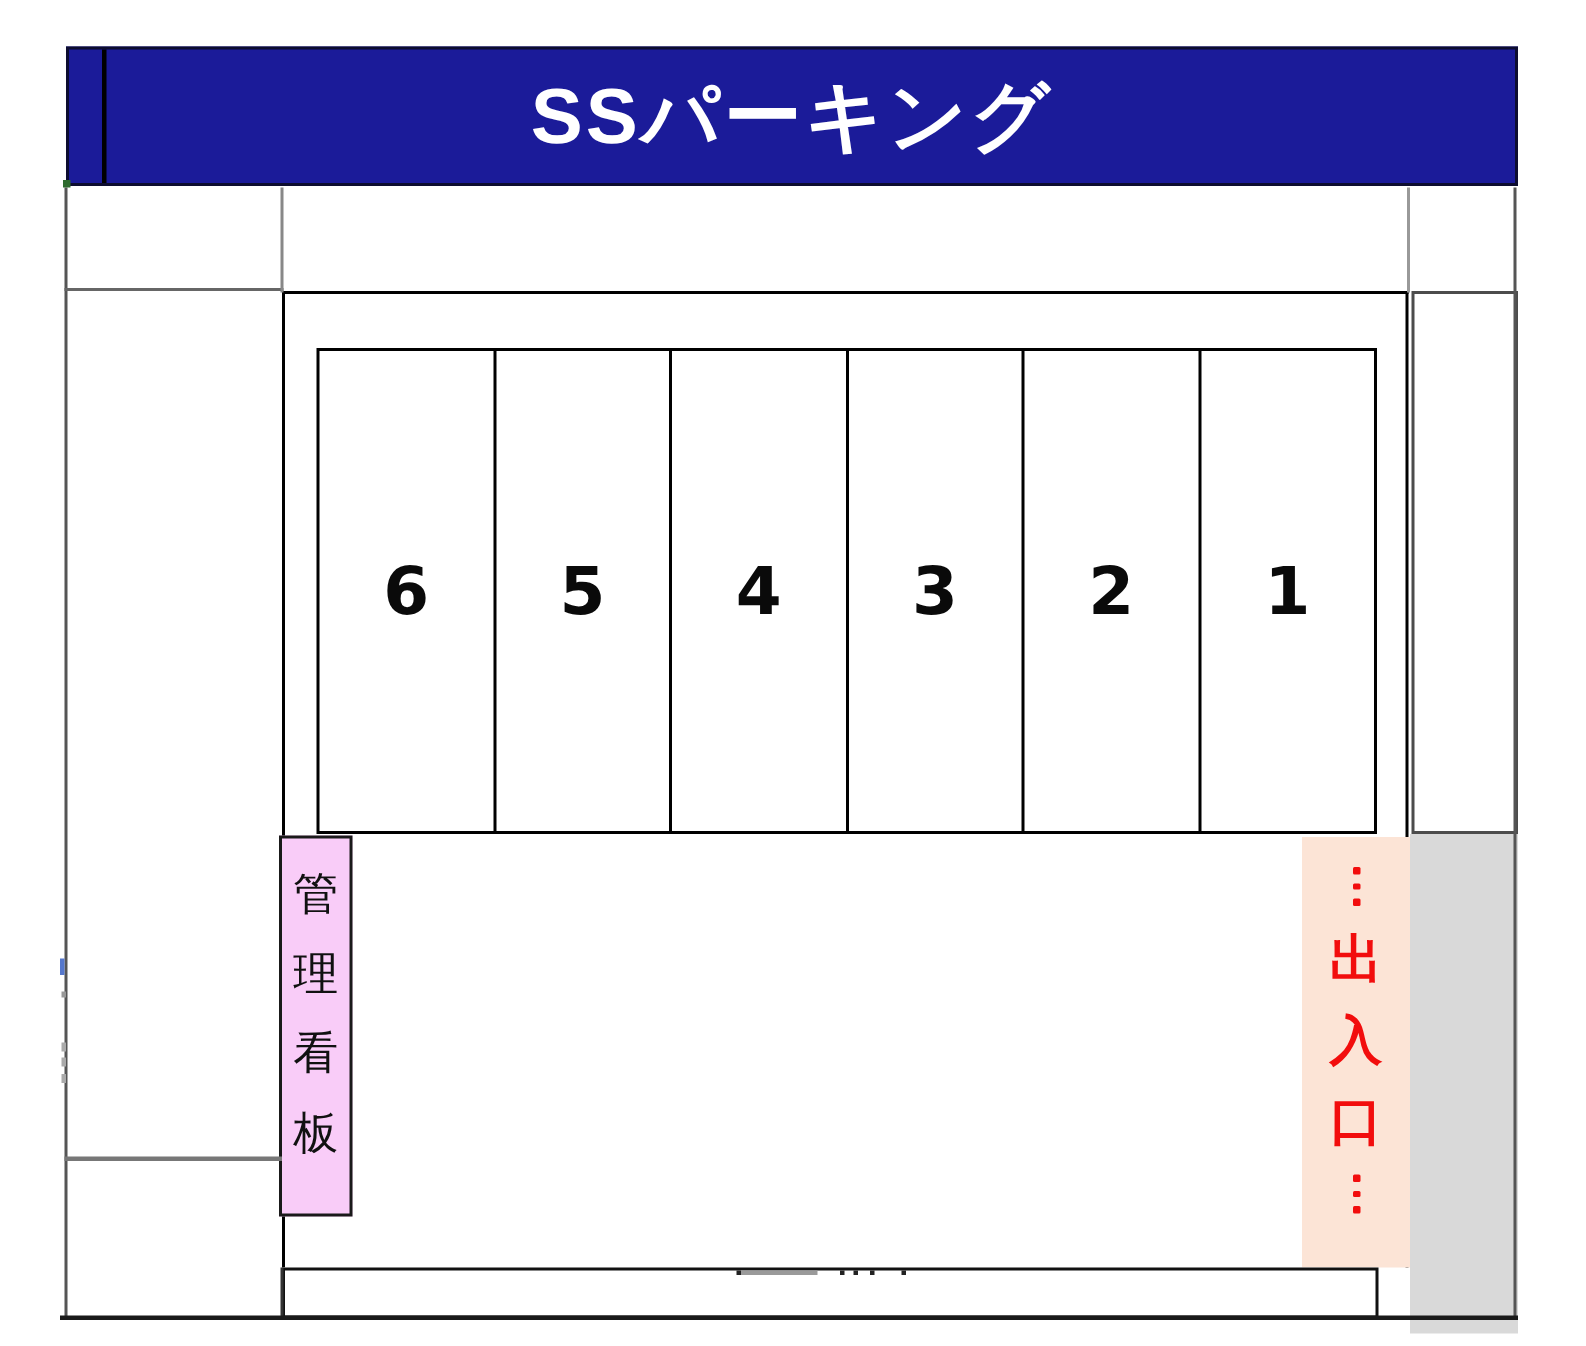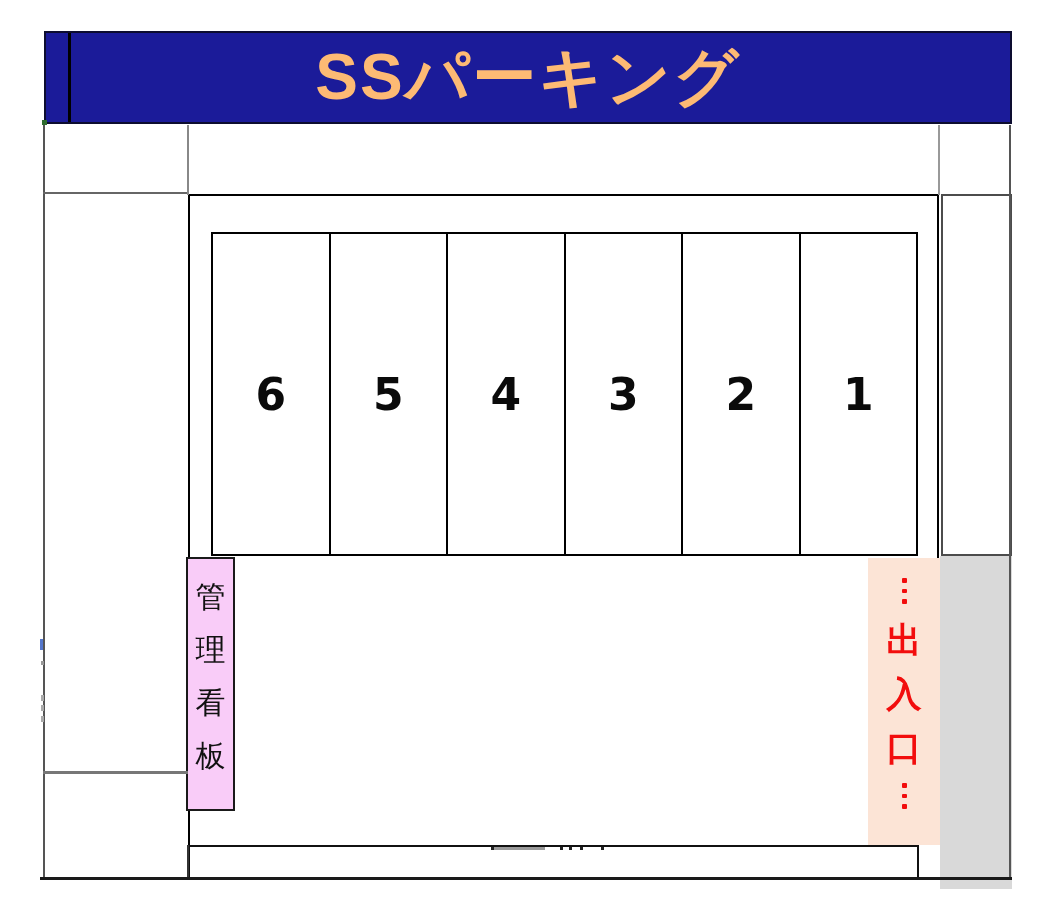--- a/index.html
+++ b/index.html
@@ -20,22 +20,22 @@
     left: 44px; top: 31px; width: 968px; height: 93px;
     background: #1b1b99;
     border: 2px solid #0d0d30;
     display: flex; align-items: center; justify-content: center;
   }
   .banner-vline {
     left: 22px; top: 0; width: 3px; height: 89px;
     background: #000000;
   }
   .banner-title {
-    color: #fdba74;
-    font-size: 64px;
+    color: #ffffff;
+    font-size: 52px;
     font-weight: 700;
     letter-spacing: 2px;
     white-space: nowrap;
   }
   .banner-handle {
     left: 42px; top: 120px; width: 5px; height: 5px;
     background: #2e6b2e;
   }
 
   

